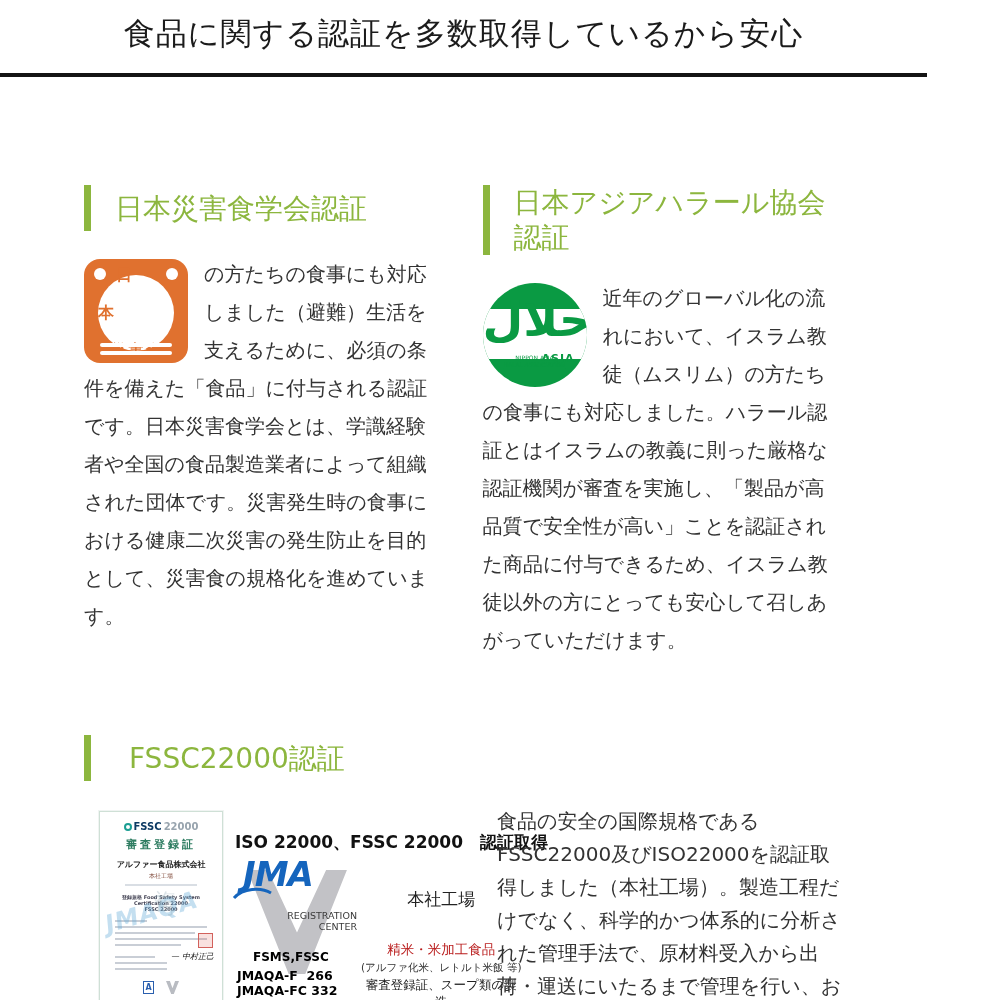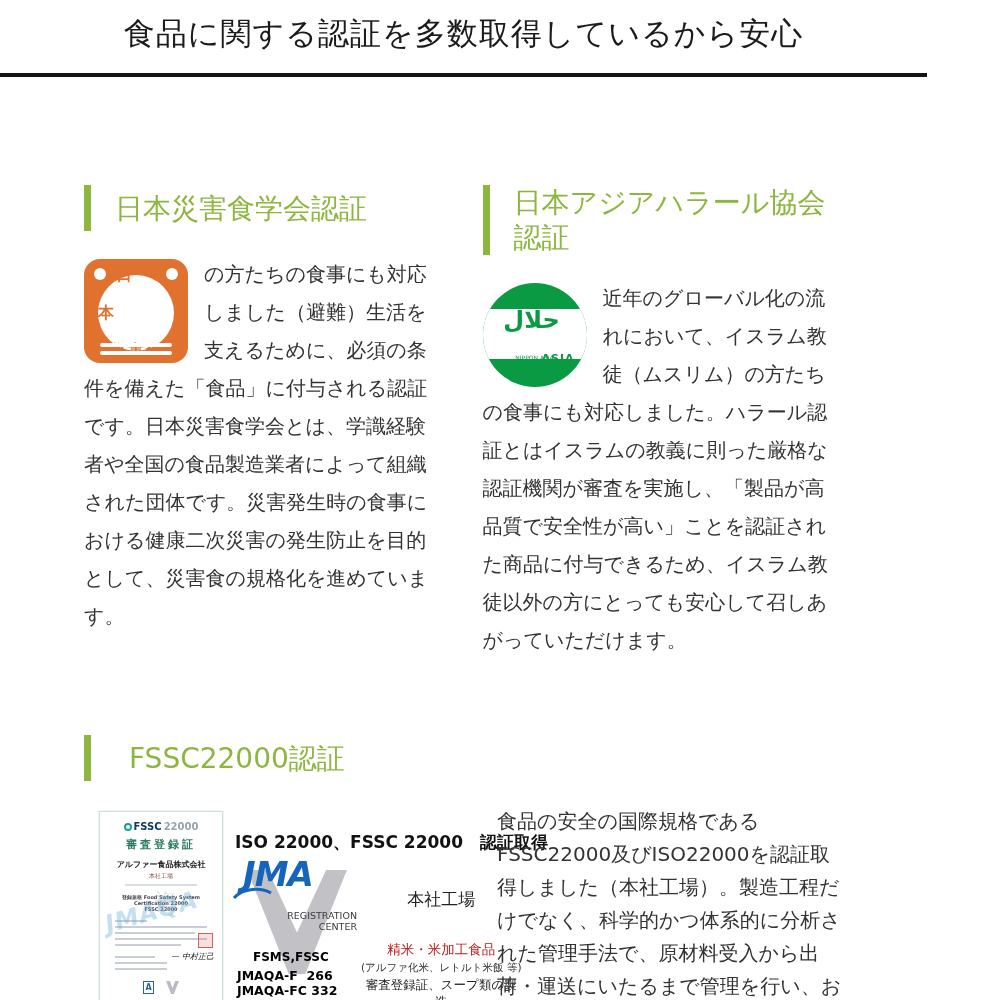--- a/index.html
+++ b/index.html
@@ -27,21 +27,21 @@
   .saigai-circle { position:absolute; left:14px; top:16px; width:76px; height:76px; background:#fff; border-radius:50%;
     display:flex; flex-direction:column; justify-content:center; align-items:center; color:#E0712F; font-weight:700; }
   .saigai-top { font-size:16px; letter-spacing:18px; text-indent:18px; }
   .saigai-bottom { font-size:16px; letter-spacing:2px; text-indent:2px; }
   .saigai-line { position:absolute; left:16px; width:72px; height:4px; background:#fff; border-radius:2px; }
   .saigai-line.l1 { bottom:16px; } .saigai-line.l2 { bottom:8px; }
 
   
   .halal-badge { width:104px; height:104px; border-radius:50%; background:#0A9A43; overflow:hidden; position:relative; float:left; margin:4px 16px 6px 0; }
   .halal-band { position:absolute; left:0; right:0; top:25%; height:48%; background:#fff; }
-  .halal-arabic { position:absolute; left:0; right:6px; top:18px; text-align:center; font-size:24px; line-height:38px; font-weight:700; color:#0A9A43; }
+  .halal-arabic { position:absolute; left:0; right:6px; top:18px; text-align:center; font-size:47px; line-height:38px; font-weight:700; color:#0A9A43; }
   .halal-label { position:absolute; right:12px; top:57px; font-size:11px; font-weight:800; letter-spacing:1px; color:#0A9A43; }
   .halal-assoc { position:absolute; left:0; right:0; top:71px; text-align:center; font-size:6px; line-height:7px; color:#0A9A43; text-decoration:underline; }
 
   
   .fssc-head { margin-top:76px;gap:38px; }
   .fssc-row { display:flex; align-items:flex-start; margin-top:24px; }
 
   
   .cert { width:124px; height:200px; margin-left:15px; margin-top:6px; background:#fff; border:1px solid #cfe0d6; box-shadow:0 0 0 1px #f0f4f2; position:relative; padding:9px 7px; flex:none; overflow:hidden; }
   .cert-brand { display:flex; justify-content:center; align-items:center; gap:2px; }

